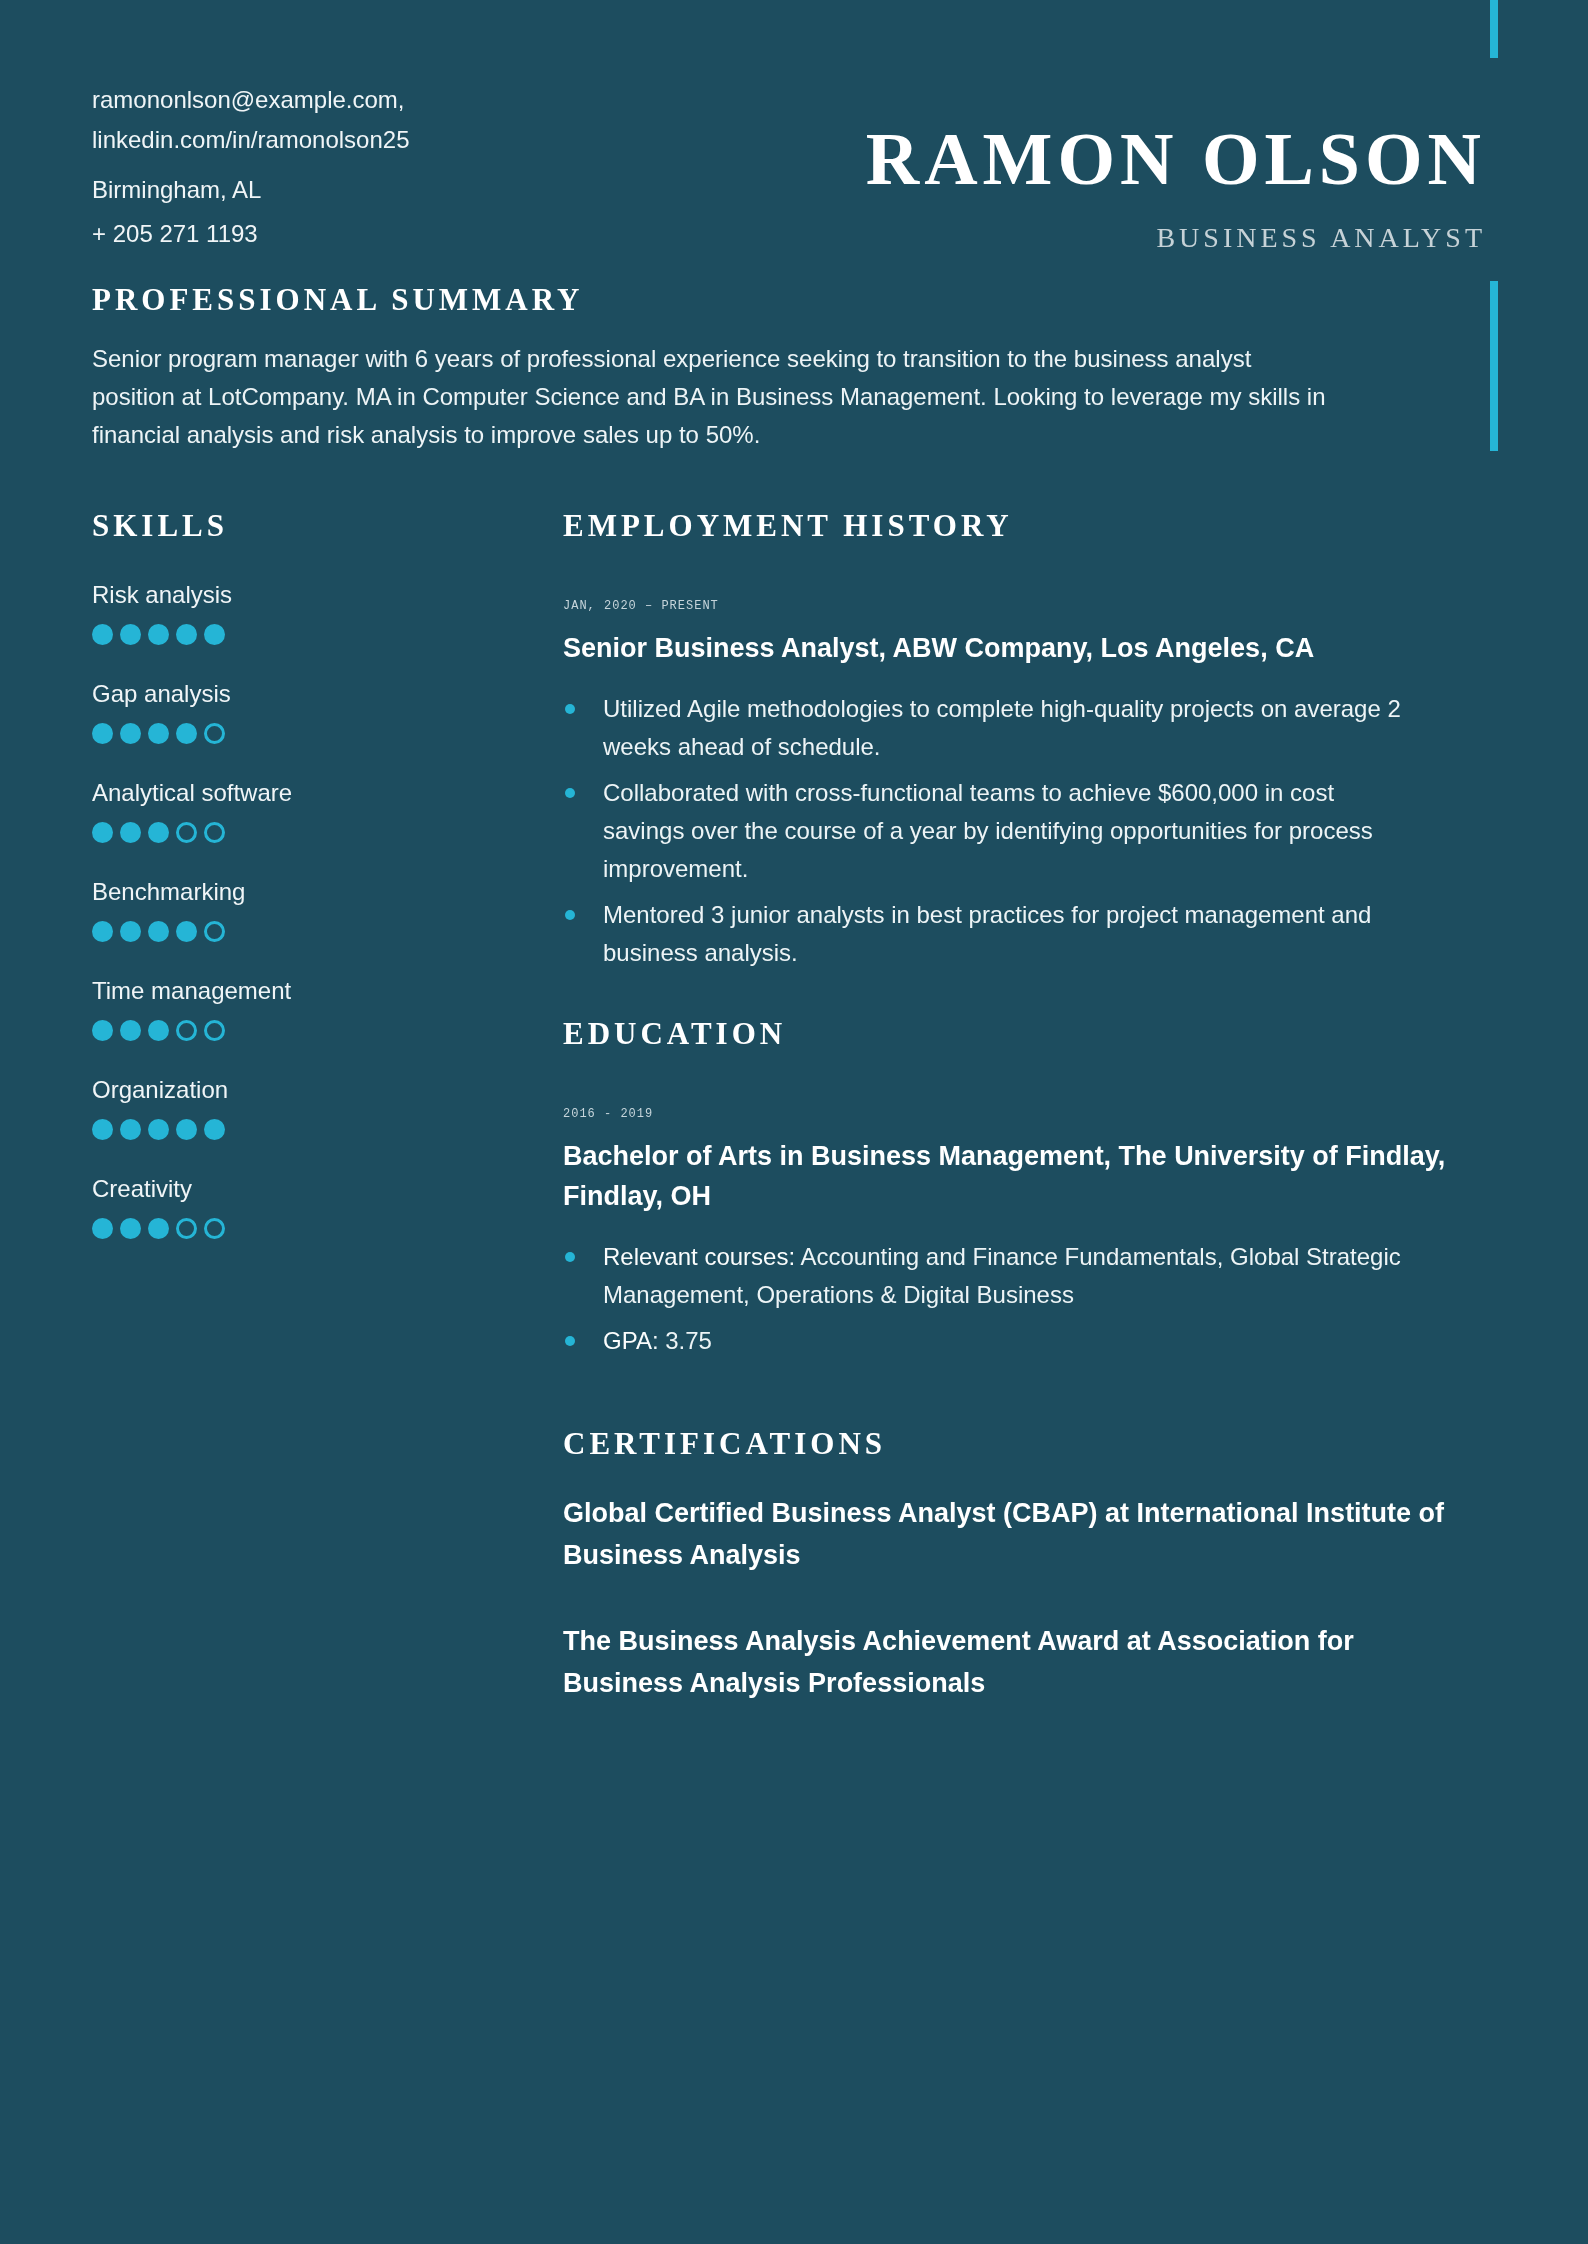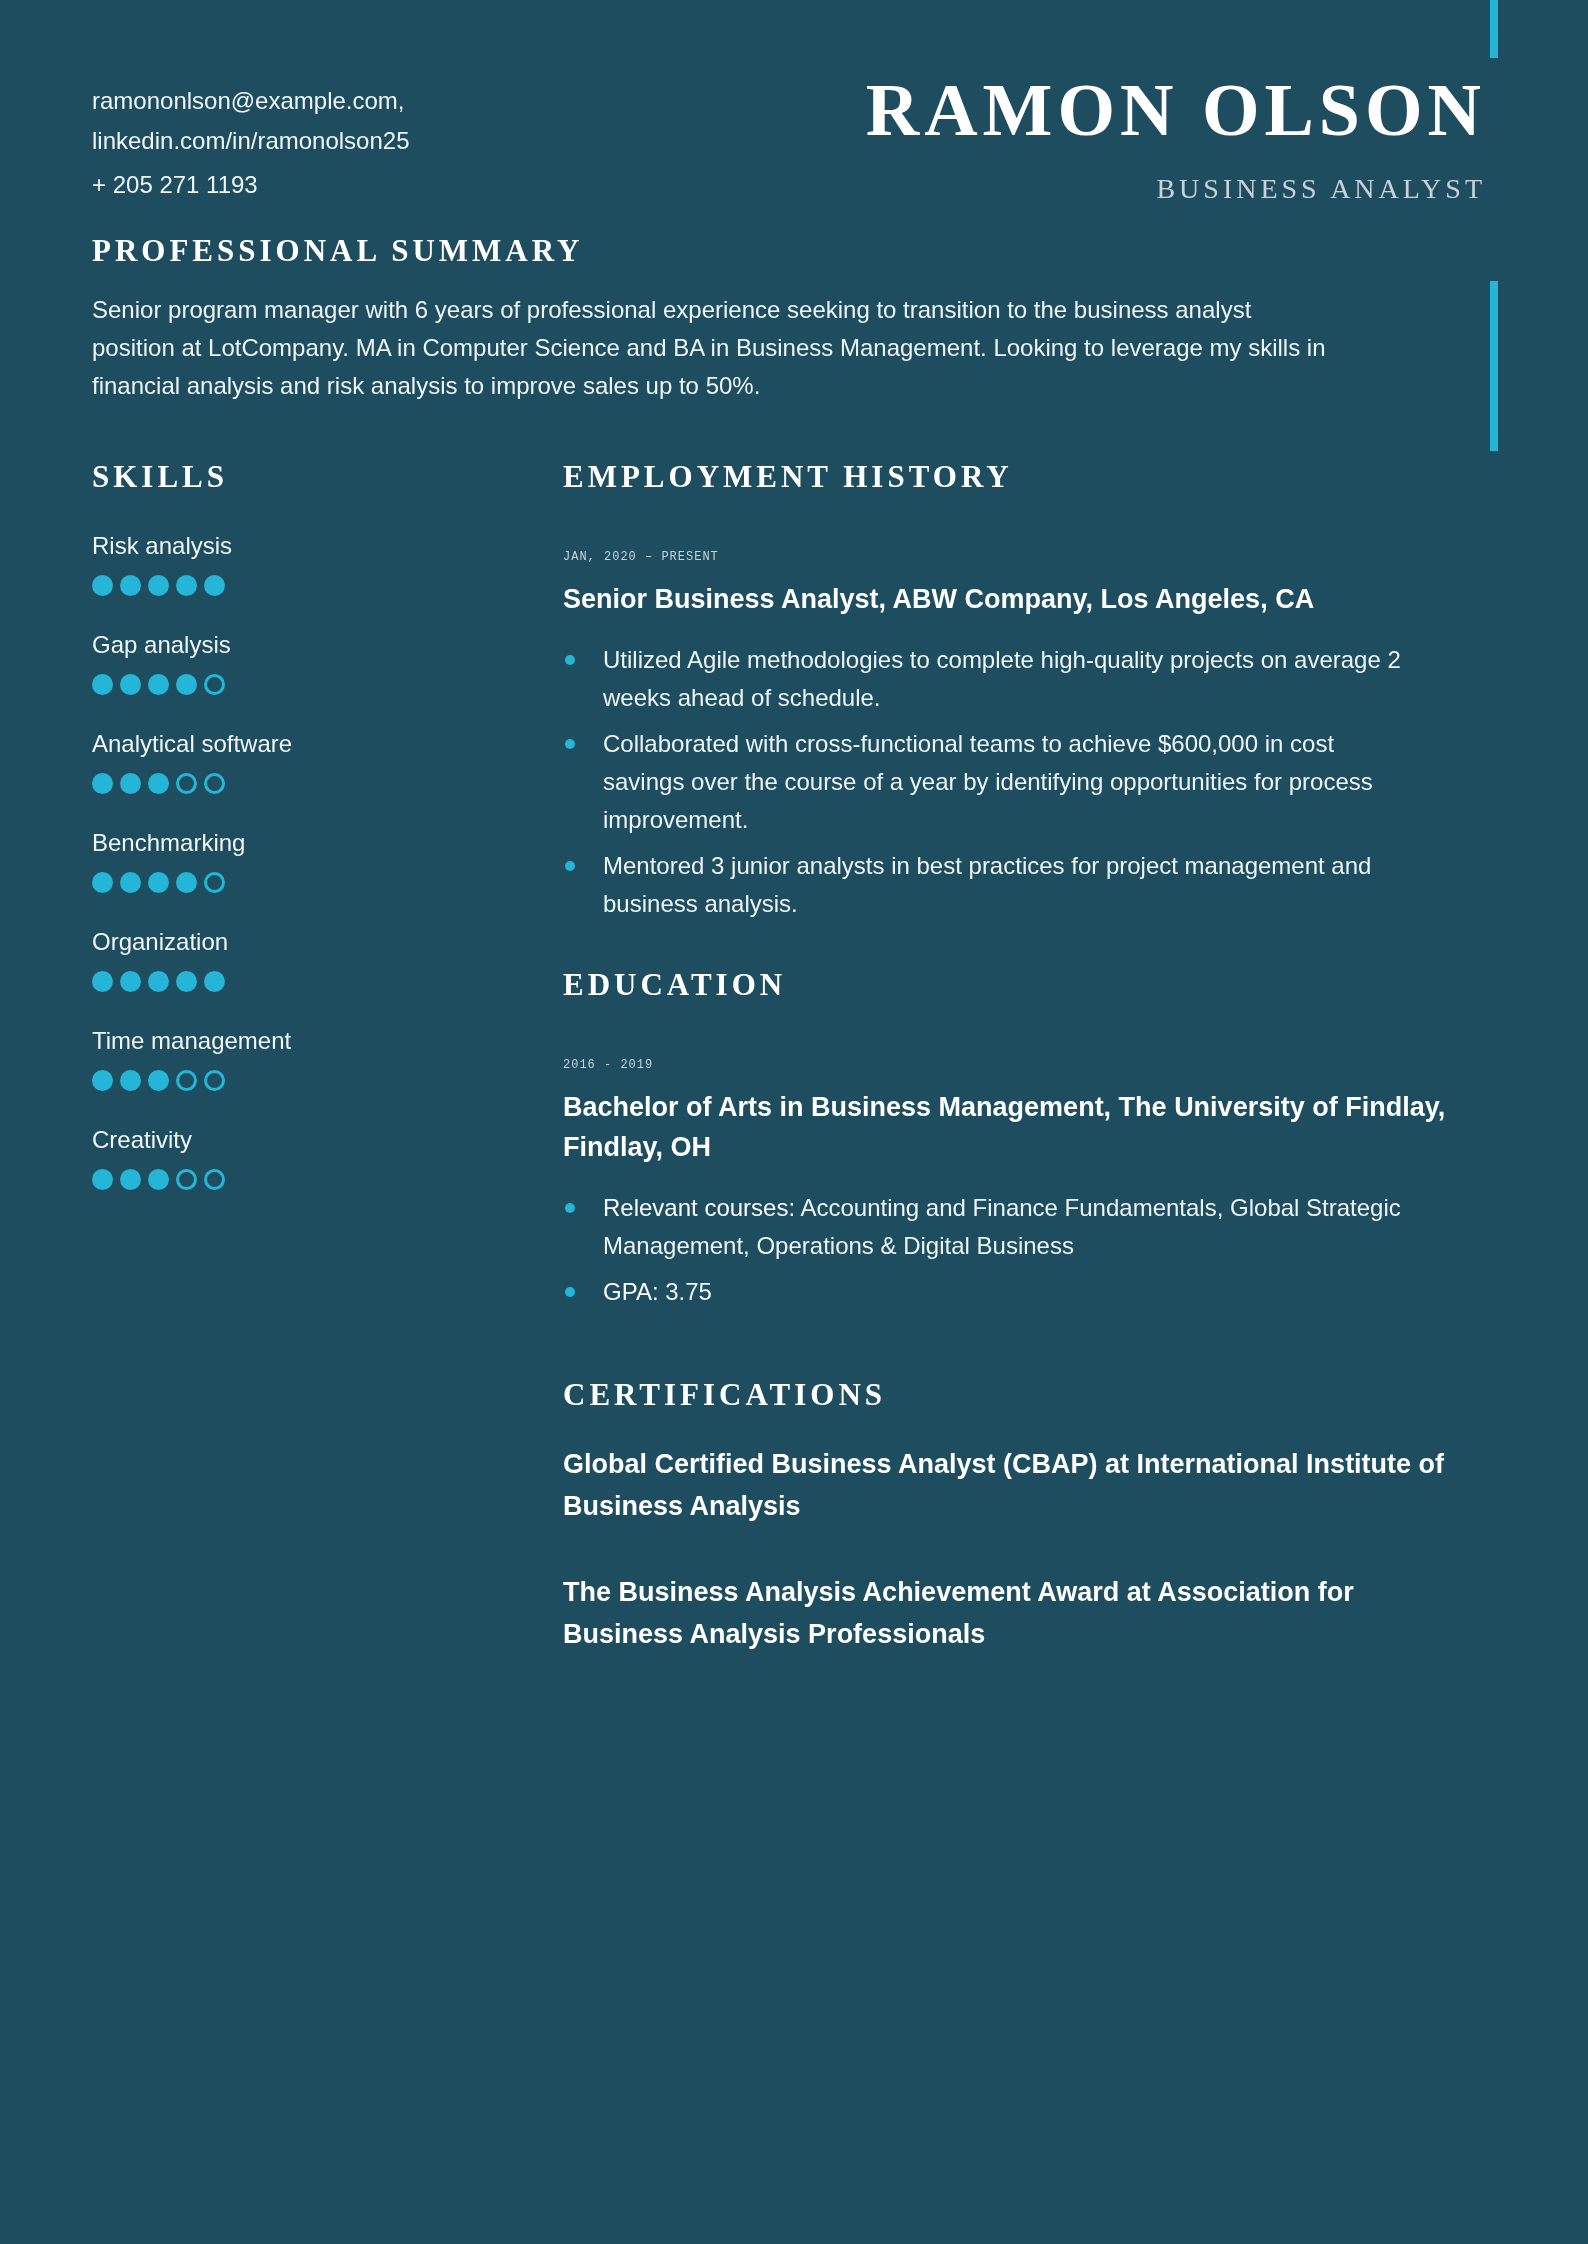--- a/index.html
+++ b/index.html
@@ -136,20 +136,21 @@
 
 <div class="page">
 
   <div class="accent-bar top-bar"></div>
   <div class="accent-bar summary-bar"></div>
 
   <header class="header">
     <div class="contact">
       <p>ramononlson@example.com,</p>
       <p>linkedin.com/in/ramonolson25</p>
+      <p class="gap-md">Birmingham, AL</p>
       <p class="gap-sm">+ 205 271 1193</p>
     </div>
     <div class="name-block">
       <h1 class="name">RAMON OLSON</h1>
       <div class="role">BUSINESS ANALYST</div>
     </div>
   </header>
 
   <section class="summary">
     <h2 class="section-heading">PROFESSIONAL SUMMARY</h2>
@@ -197,37 +198,37 @@
           <div class="skill-label">Benchmarking</div>
           <div class="skill-dots">
               <span class="dot filled"></span>
               <span class="dot filled"></span>
               <span class="dot filled"></span>
               <span class="dot filled"></span>
               <span class="dot empty"></span>
             </div>
         </div>
         <div class="skill">
+          <div class="skill-label">Time management</div>
+          <div class="skill-dots">
+              <span class="dot filled"></span>
+              <span class="dot filled"></span>
+              <span class="dot filled"></span>
+              <span class="dot empty"></span>
+              <span class="dot empty"></span>
+            </div>
+        </div>
+        <div class="skill">
           <div class="skill-label">Organization</div>
           <div class="skill-dots">
               <span class="dot filled"></span>
               <span class="dot filled"></span>
               <span class="dot filled"></span>
               <span class="dot filled"></span>
               <span class="dot filled"></span>
-            </div>
-        </div>
-        <div class="skill">
-          <div class="skill-label">Time management</div>
-          <div class="skill-dots">
-              <span class="dot filled"></span>
-              <span class="dot filled"></span>
-              <span class="dot filled"></span>
-              <span class="dot empty"></span>
-              <span class="dot empty"></span>
             </div>
         </div>
         <div class="skill">
           <div class="skill-label">Creativity</div>
           <div class="skill-dots">
               <span class="dot filled"></span>
               <span class="dot filled"></span>
               <span class="dot filled"></span>
               <span class="dot empty"></span>
               <span class="dot empty"></span>

